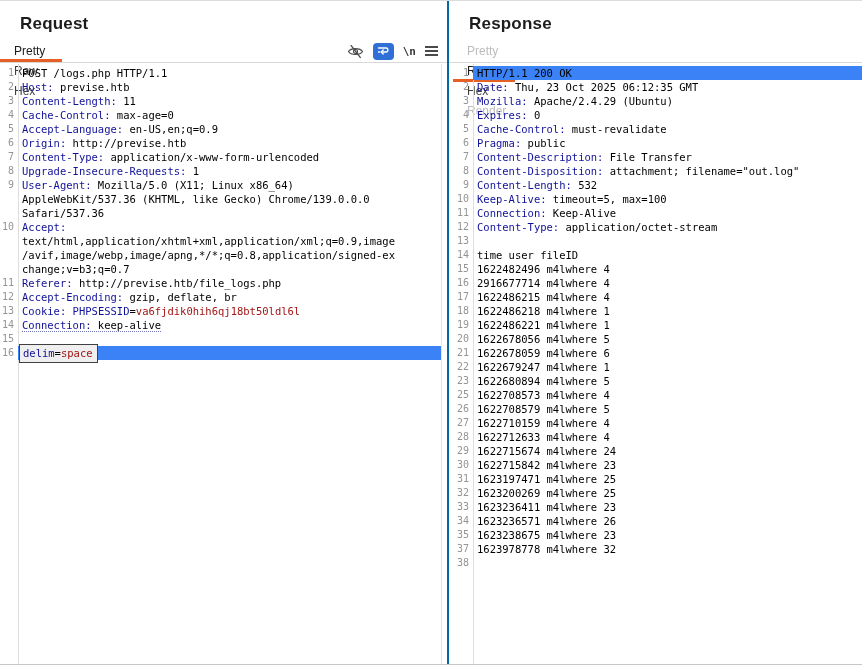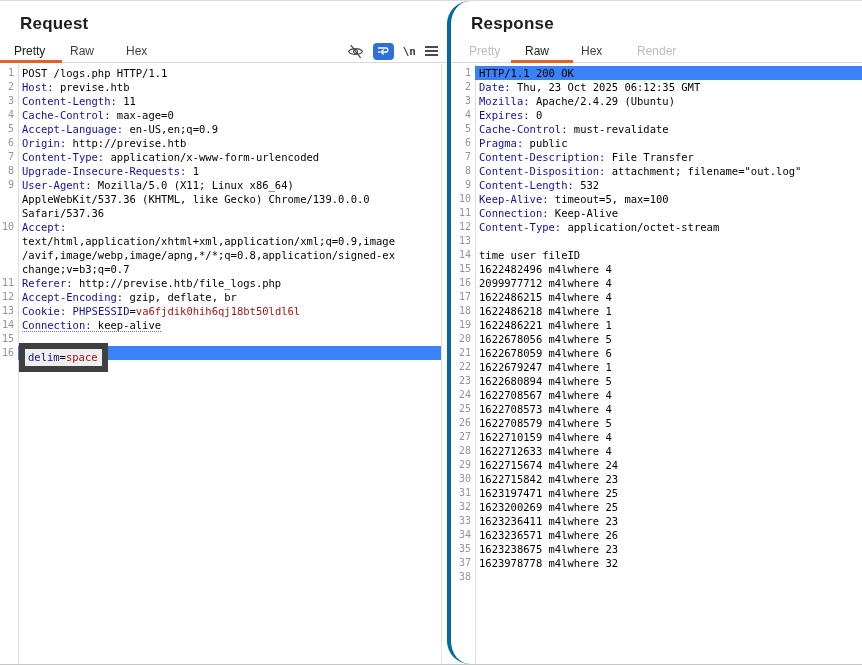--- a/index.html
+++ b/index.html
@@ -3,23 +3,23 @@
 <meta charset="utf-8">
 <style>
   html,body{margin:0;padding:0;}
   body{
     width:862px;height:665px;position:relative;background:#ffffff;
     font-family:"Liberation Sans",sans-serif;overflow:hidden;
   }
   .frame{position:absolute;inset:0;border-top:1px solid #dcdcdc;border-bottom:1px solid #c6c6c6;box-sizing:border-box;}
   .panel{position:absolute;top:0;bottom:0;background:#fff;}
   #panel-request{left:0;width:447px;}
-  #panel-response{left:447px;right:0;border-left:4px solid #0369a1;border-radius:23px;}
+  #panel-response{left:447px;right:0;border-left:2px solid #0369a1;}
   .p-title{position:absolute;top:13px;left:20px;font-size:17px;font-weight:bold;color:#1d1d1d;letter-spacing:.2px;}
-  .tabbar{position:absolute;top:40px;left:0;right:0;height:22px;border-bottom:1px solid #d8d8d8;display:flex;padding-left:14px;box-sizing:border-box;}
+  .tabbar{position:absolute;top:40px;left:0;right:0;height:22px;border-bottom:1px solid #d8d8d8;display:flex;padding-left:14px;box-sizing:border-box;flex-direction:column;}
   #panel-response .tabbar{padding-left:18px;}
   .tab{width:56px;font-size:12px;color:#3f3f3f;line-height:20px;cursor:pointer;position:relative;}
   .tab.selected{color:#1c1c1c;}
   .tab.selected::after{content:"";position:absolute;left:-14px;right:8px;bottom:-1px;height:3px;background:#e65f24;}
   .tab.disabled{color:#bcbcbc;}
   .hdr-icons{position:absolute;top:39px;right:9px;height:22px;display:flex;align-items:center;gap:9px;}
   .ic{display:flex;align-items:center;justify-content:center;cursor:pointer;}
   .ic-wrap-bg{width:21px;height:17px;background:#2f6fd6;border-radius:4px;}
   .ic-newline{font-family:"DejaVu Sans Mono",monospace;font-size:11px;font-weight:bold;color:#3a3a3a;}
   .ic-menu{display:flex;flex-direction:column;gap:2px;}
@@ -33,21 +33,21 @@
   .rows{position:absolute;top:2px;left:0;right:0;}
   .row{display:flex;height:14px;line-height:14px;white-space:pre;}
   .ln{flex:0 0 14px;text-align:right;color:#949494;padding-right:4px;font-size:10px;user-select:none;}
   #panel-response .ln{flex-basis:20px;}
   .code{padding-left:4px;flex:1;color:#000;}
   .row.hl .code{background:#3b82f6;}
   span.h{color:#11119a;}
   span.k{color:#000000;}
   span.r{color:#a31515;}
   .dotted{border-bottom:1px dotted #7079b5;padding-bottom:0px;}
-  .boxed{display:inline-block;border:6px solid #404040;background:#efefef;padding:1px 4px 2px 3px;margin:-3px 0 0 -3px;position:relative;z-index:2;}
+  .boxed{display:inline-block;border:1px solid #404040;background:#efefef;padding:1px 4px 2px 3px;margin:-3px 0 0 -3px;position:relative;z-index:2;}
 </style>
 </head>
 <body>
 
 <div class="frame">
 
   <div class="panel" id="panel-request">
     <div class="p-title">Request</div>
     <div class="tabbar" id="req-tabs">
         <div class="tab selected">Pretty</div>
@@ -123,29 +123,28 @@
           <div class="row"><span class="ln">6</span><div class="code"><span class="h">Pragma:</span><span class="k"> public</span></div></div>
           <div class="row"><span class="ln">7</span><div class="code"><span class="h">Content-Description:</span><span class="k"> File Transfer</span></div></div>
           <div class="row"><span class="ln">8</span><div class="code"><span class="h">Content-Disposition:</span><span class="k"> attachment; filename="out.log"</span></div></div>
           <div class="row"><span class="ln">9</span><div class="code"><span class="h">Content-Length:</span><span class="k"> 532</span></div></div>
           <div class="row"><span class="ln">10</span><div class="code"><span class="h">Keep-Alive:</span><span class="k"> timeout=5, max=100</span></div></div>
           <div class="row"><span class="ln">11</span><div class="code"><span class="h">Connection:</span><span class="k"> Keep-Alive</span></div></div>
           <div class="row"><span class="ln">12</span><div class="code"><span class="h">Content-Type:</span><span class="k"> application/octet-stream</span></div></div>
           <div class="row"><span class="ln">13</span><div class="code"></div></div>
           <div class="row"><span class="ln">14</span><div class="code"><span class="k">time user fileID</span></div></div>
           <div class="row"><span class="ln">15</span><div class="code"><span class="k">1622482496 m4lwhere 4</span></div></div>
-          <div class="row"><span class="ln">16</span><div class="code"><span class="k">2099977712 m4lwhere 4</span></div></div>
+          <div class="row"><span class="ln">16</span><div class="code"><span class="k">2916677714 m4lwhere 4</span></div></div>
           <div class="row"><span class="ln">17</span><div class="code"><span class="k">1622486215 m4lwhere 4</span></div></div>
           <div class="row"><span class="ln">18</span><div class="code"><span class="k">1622486218 m4lwhere 1</span></div></div>
           <div class="row"><span class="ln">19</span><div class="code"><span class="k">1622486221 m4lwhere 1</span></div></div>
           <div class="row"><span class="ln">20</span><div class="code"><span class="k">1622678056 m4lwhere 5</span></div></div>
           <div class="row"><span class="ln">21</span><div class="code"><span class="k">1622678059 m4lwhere 6</span></div></div>
           <div class="row"><span class="ln">22</span><div class="code"><span class="k">1622679247 m4lwhere 1</span></div></div>
           <div class="row"><span class="ln">23</span><div class="code"><span class="k">1622680894 m4lwhere 5</span></div></div>
-          <div class="row"><span class="ln">24</span><div class="code"><span class="k">1622708567 m4lwhere 4</span></div></div>
           <div class="row"><span class="ln">25</span><div class="code"><span class="k">1622708573 m4lwhere 4</span></div></div>
           <div class="row"><span class="ln">26</span><div class="code"><span class="k">1622708579 m4lwhere 5</span></div></div>
           <div class="row"><span class="ln">27</span><div class="code"><span class="k">1622710159 m4lwhere 4</span></div></div>
           <div class="row"><span class="ln">28</span><div class="code"><span class="k">1622712633 m4lwhere 4</span></div></div>
           <div class="row"><span class="ln">29</span><div class="code"><span class="k">1622715674 m4lwhere 24</span></div></div>
           <div class="row"><span class="ln">30</span><div class="code"><span class="k">1622715842 m4lwhere 23</span></div></div>
           <div class="row"><span class="ln">31</span><div class="code"><span class="k">1623197471 m4lwhere 25</span></div></div>
           <div class="row"><span class="ln">32</span><div class="code"><span class="k">1623200269 m4lwhere 25</span></div></div>
           <div class="row"><span class="ln">33</span><div class="code"><span class="k">1623236411 m4lwhere 23</span></div></div>
           <div class="row"><span class="ln">34</span><div class="code"><span class="k">1623236571 m4lwhere 26</span></div></div>

